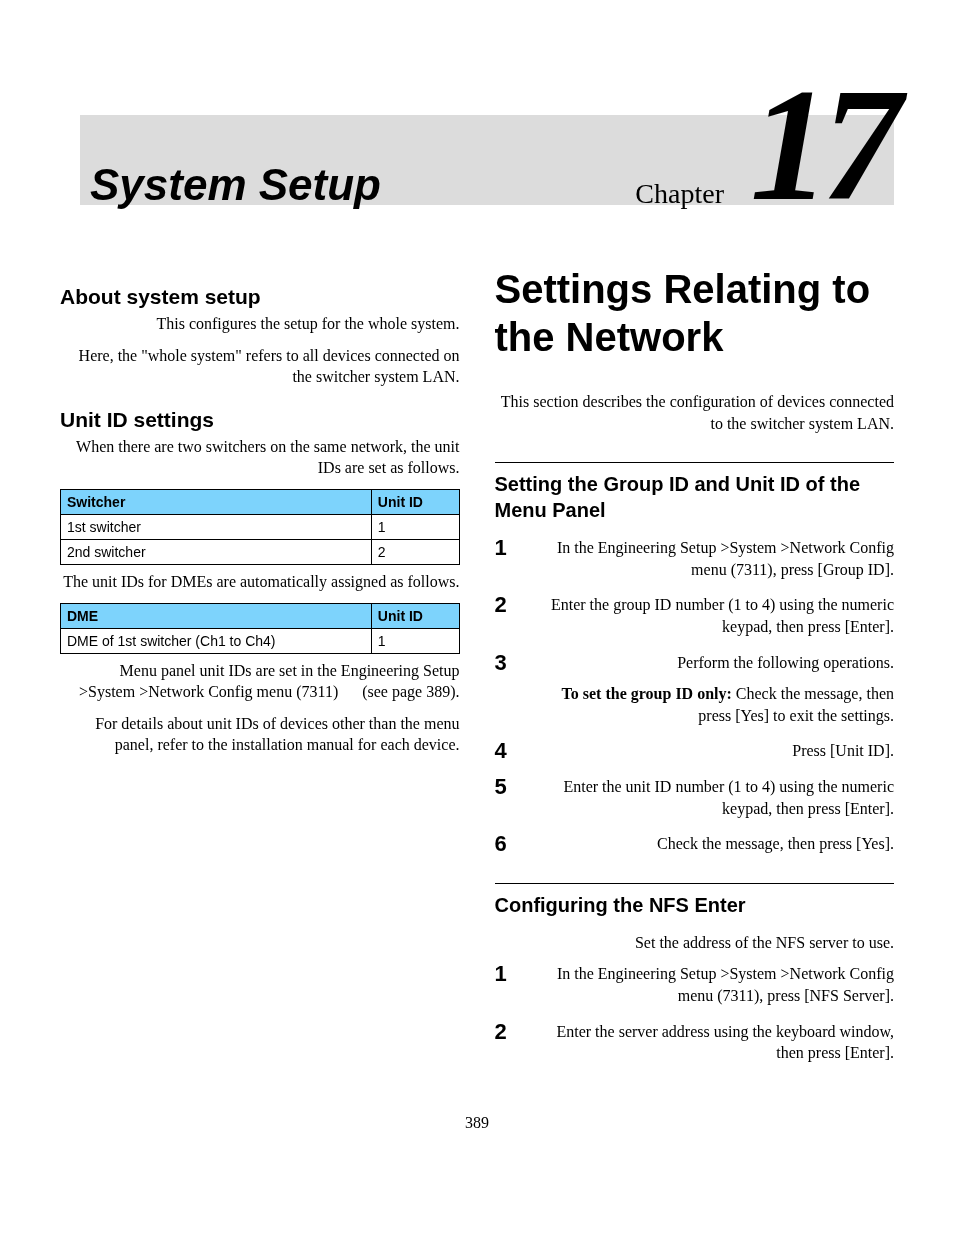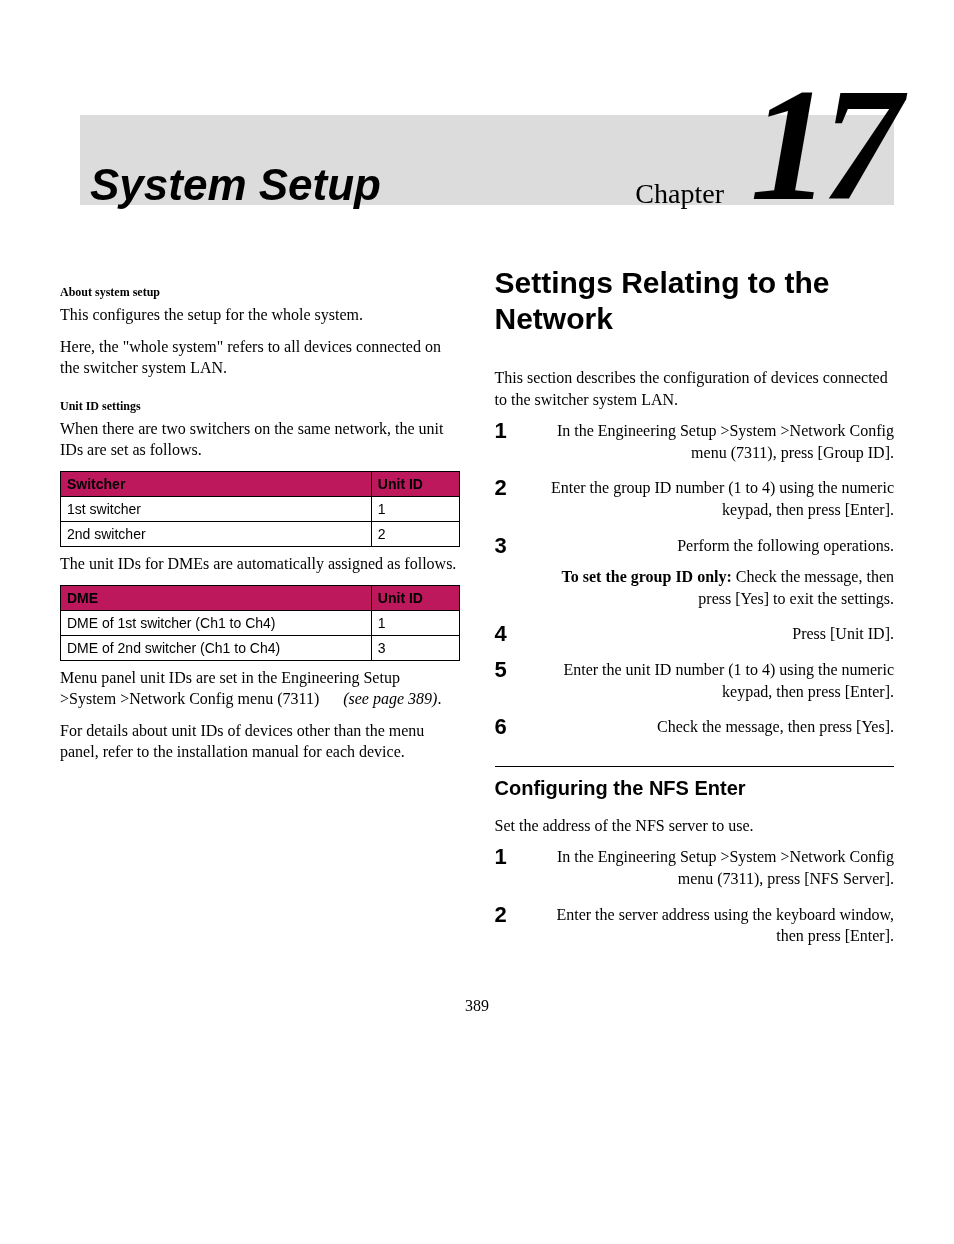--- a/index.html
+++ b/index.html
@@ -56,59 +56,60 @@
   .columns {
     display: flex;
     gap: 35px;
   }
   .col {
     flex: 1;
     min-width: 0;
   }
   h1.section-title {
     font-family: Arial, Helvetica, sans-serif;
-    font-size: 30px;
+    font-size: 40px;
     font-weight: bold;
     margin: 0 0 30px 0;
     line-height: 1.2;
   }
   h2.subhead {
-    font-family: Liberation Serif, serif;
-    font-size: 12px;
+    font-family: Liberation Sans, sans-serif;
+    font-size: 21px;
     font-weight: bold;
     margin: 20px 0 4px 0;
   }
   h2.ruled {
     font-family: Arial, Helvetica, sans-serif;
     font-size: 20px;
     font-weight: bold;
     border-top: 1px solid #000;
     padding-top: 8px;
     margin: 28px 0 14px 0;
     line-height: 1.3;
   }
   p {
     margin: 2px 0 10px 0;
     line-height: 1.35;
+    text-align: right;
   }
   table {
     border-collapse: collapse;
     width: 100%;
     margin: 6px 0 6px 0;
     font-family: Arial, Helvetica, sans-serif;
     font-size: 14px;
   }
   th, td {
     border: 1px solid #000;
     padding: 4px 6px;
     text-align: left;
     font-weight: normal;
   }
   th {
-    background: #be185d;
+    background: #7dd3fc;
     font-weight: bold;
   }
   ol.steps {
     list-style: none;
     padding: 0;
     margin: 0;
     counter-reset: step;
   }
   ol.steps > li {
     counter-increment: step;
@@ -133,21 +134,20 @@
   .sub-item {
     padding-left: 20px;
     text-indent: -20px;
     margin-bottom: 3px;
     line-height: 1.35;
   }
   .bold {
     font-weight: bold;
   }
   .italic {
-    font-style: italic;
     margin-left: 20px;
   }
   .page-num {
     text-align: center;
     margin-top: 36px;
     font-size: 16px;
   }
 </style>
 </head>
 <body>
@@ -191,38 +191,35 @@
     <table>
       <tbody>
           <tr>
         <th style="width:78%">DME</th>
         <th>Unit ID</th>
       </tr>
       <tr>
         <td>DME of 1st switcher (Ch1 to Ch4)</td>
         <td>1</td>
       </tr>
-      <tr>
-        <td>DME of 2nd switcher (Ch1 to Ch4)</td>
-        <td>3</td>
-      </tr>
     </tbody>
       </table>
 
     <p>
       <span>Menu panel unit IDs are set in the Engineering Setup &gt;System &gt;Network Config menu (7311) </span><span class="italic">(see page 389)</span><span>.</span>
     </p>
 
     <p>For details about unit IDs of devices other than the menu panel, refer to the installation manual for each device.</p>
   </div>
 
   <div class="col">
     <h1 class="section-title">Settings Relating to the Network</h1>
     <p>This section describes the configuration of devices connected to the switcher system LAN.</p>
 
+    <h2 class="ruled">Setting the Group ID and Unit ID of the Menu Panel</h2>
     <ol class="steps">
       <li>In the Engineering Setup &gt;System &gt;Network Config menu (7311), press [Group ID].</li>
       <li>Enter the group ID number (1 to 4) using the numeric keypad, then press [Enter].</li>
       <li>
         <span>Perform the following operations.</span>
         <div class="sublist">
           <div class="sub-item">
             <span class="bold">To set the group ID only:</span><span> Check the message, then press [Yes] to exit the settings.</span>
           </div>
         </div>

